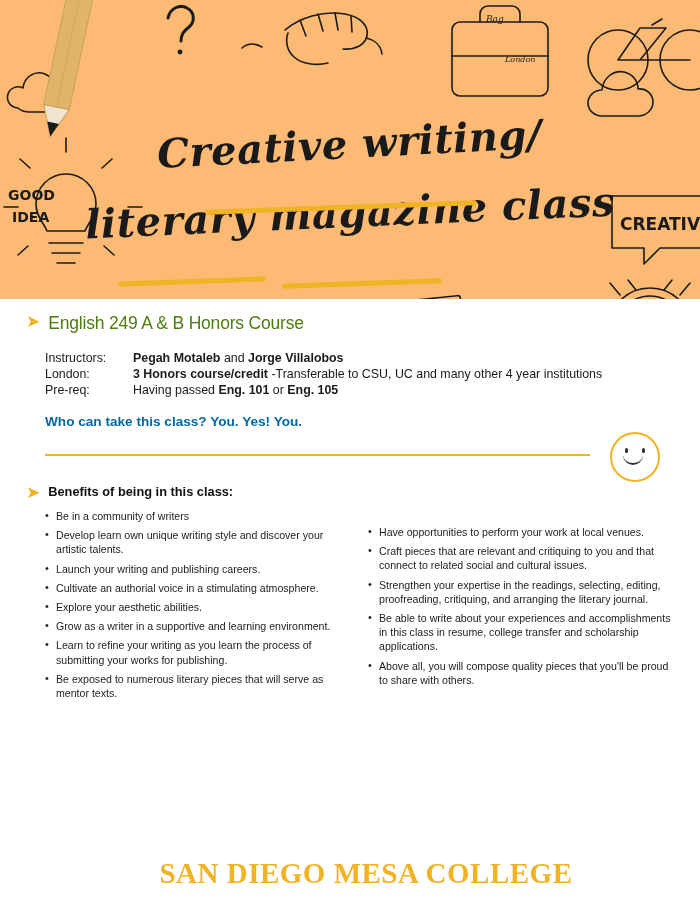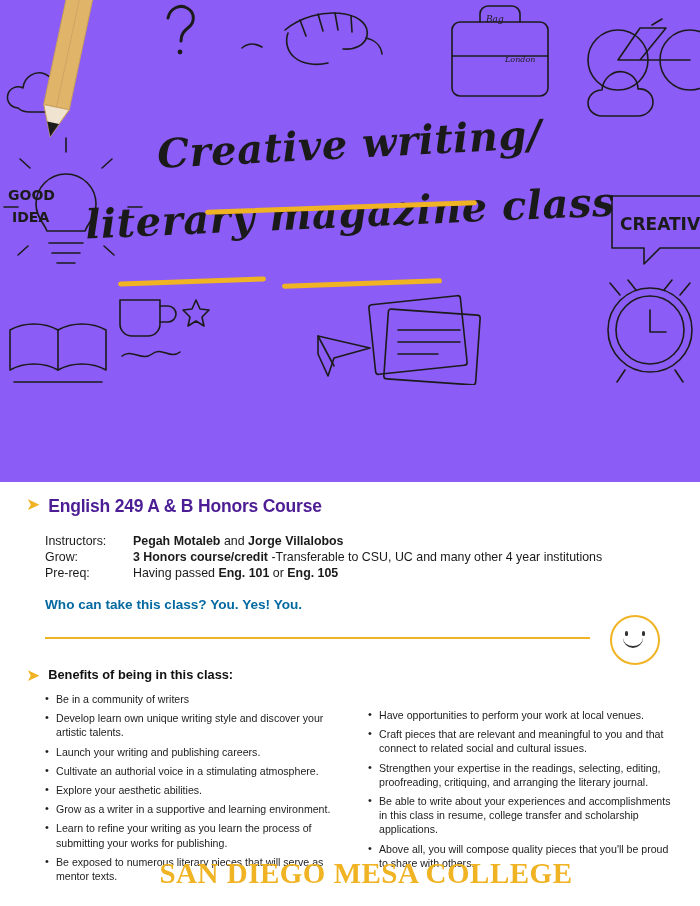--- a/index.html
+++ b/index.html
@@ -12,22 +12,22 @@
     background: #ffffff;
     font-family: "Liberation Sans", sans-serif;
     overflow: hidden;
     position: relative;
   }
 
   
   .hero {
     position: relative;
     width: 700px;
-    height: 482px;
-    background: #8b5cf6;
+    height: 299px;
+    background: #fdba74;
     overflow: hidden;
   }
   .hero-doodles {
     position: absolute;
     inset: 0;
     width: 700px;
     height: 385px;
   }
   .hero-title-wrap {
     position: absolute;
@@ -105,22 +105,22 @@
     font-size: 17px;
     line-height: 1;
   }
   .head-row {
     display: flex;
     align-items: flex-start;
     gap: 8px;
   }
   .course-title {
     font-size: 17.5px;
-    font-weight: bold;
-    color: #4c1d95;
+    font-weight: normal;
+    color: #4d7c0f;
     letter-spacing: -0.2px;
   }
   .course-crn {
     font-size: 17.5px;
     font-weight: bold;
     color: #111;
     letter-spacing: -0.2px;
     margin-top: 2px;
   }
 
@@ -348,21 +348,21 @@
     </div>
   </div>
 
   <table class="meta">
     <tbody>
         <tr>
       <td class="label">Instructors:</td>
       <td><span class="b">Pegah Motaleb</span> and <span class="b">Jorge Villalobos</span></td>
     </tr>
     <tr>
-      <td class="label">Grow:</td>
+      <td class="label">London:</td>
       <td><span class="b">3 Honors course/credit</span> -Transferable to CSU, UC and many other 4 year institutions</td>
     </tr>
     <tr>
       <td class="label">Pre-req:</td>
       <td>Having passed <span class="b">Eng. 101</span> or <span class="b">Eng. 105</span></td>
     </tr>
   </tbody>
     </table>
 
   <div class="who">Who can take this class? You. Yes! You.</div>
@@ -390,21 +390,21 @@
         <li>Cultivate an authorial voice in a stimulating atmosphere.</li>
         <li>Explore your aesthetic abilities.</li>
         <li>Grow as a writer in a supportive and learning environment.</li>
         <li>Learn to refine your writing as you learn the process of submitting your works for publishing.</li>
         <li>Be exposed to numerous literary pieces that will serve as mentor texts.</li>
       </ul>
     </div>
     <div class="col right">
       <ul class="blist">
         <li>Have opportunities to perform your work at local venues.</li>
-        <li>Craft pieces that are relevant and meaningful to you and that connect to related social and cultural issues.</li>
+        <li>Craft pieces that are relevant and critiquing to you and that connect to related social and cultural issues.</li>
         <li>Strengthen your expertise in the readings, selecting, editing, proofreading, critiquing, and arranging the literary journal.</li>
         <li>Be able to write about your experiences and accomplishments in this class in resume, college transfer and scholarship applications.</li>
         <li>Above all, you will compose quality pieces that you'll be proud to share with others.</li>
       </ul>
     </div>
   </div>
 </div>
 
 <div class="footer">
   <div class="logo">SAN DIEGO MESA COLLEGE</div>

